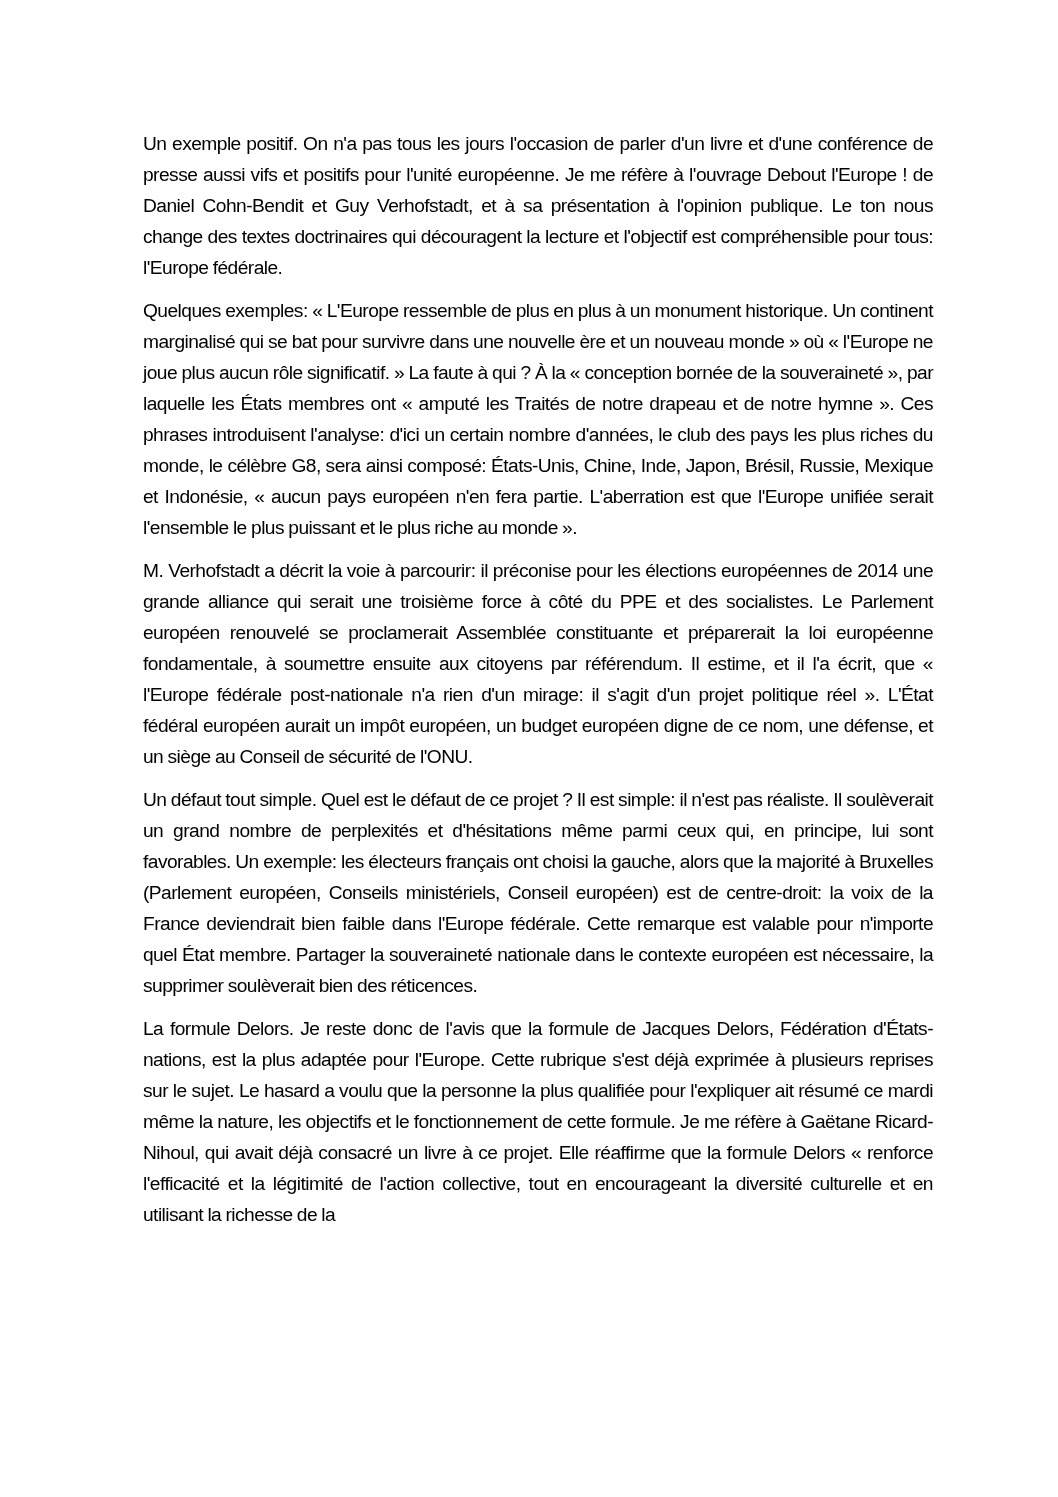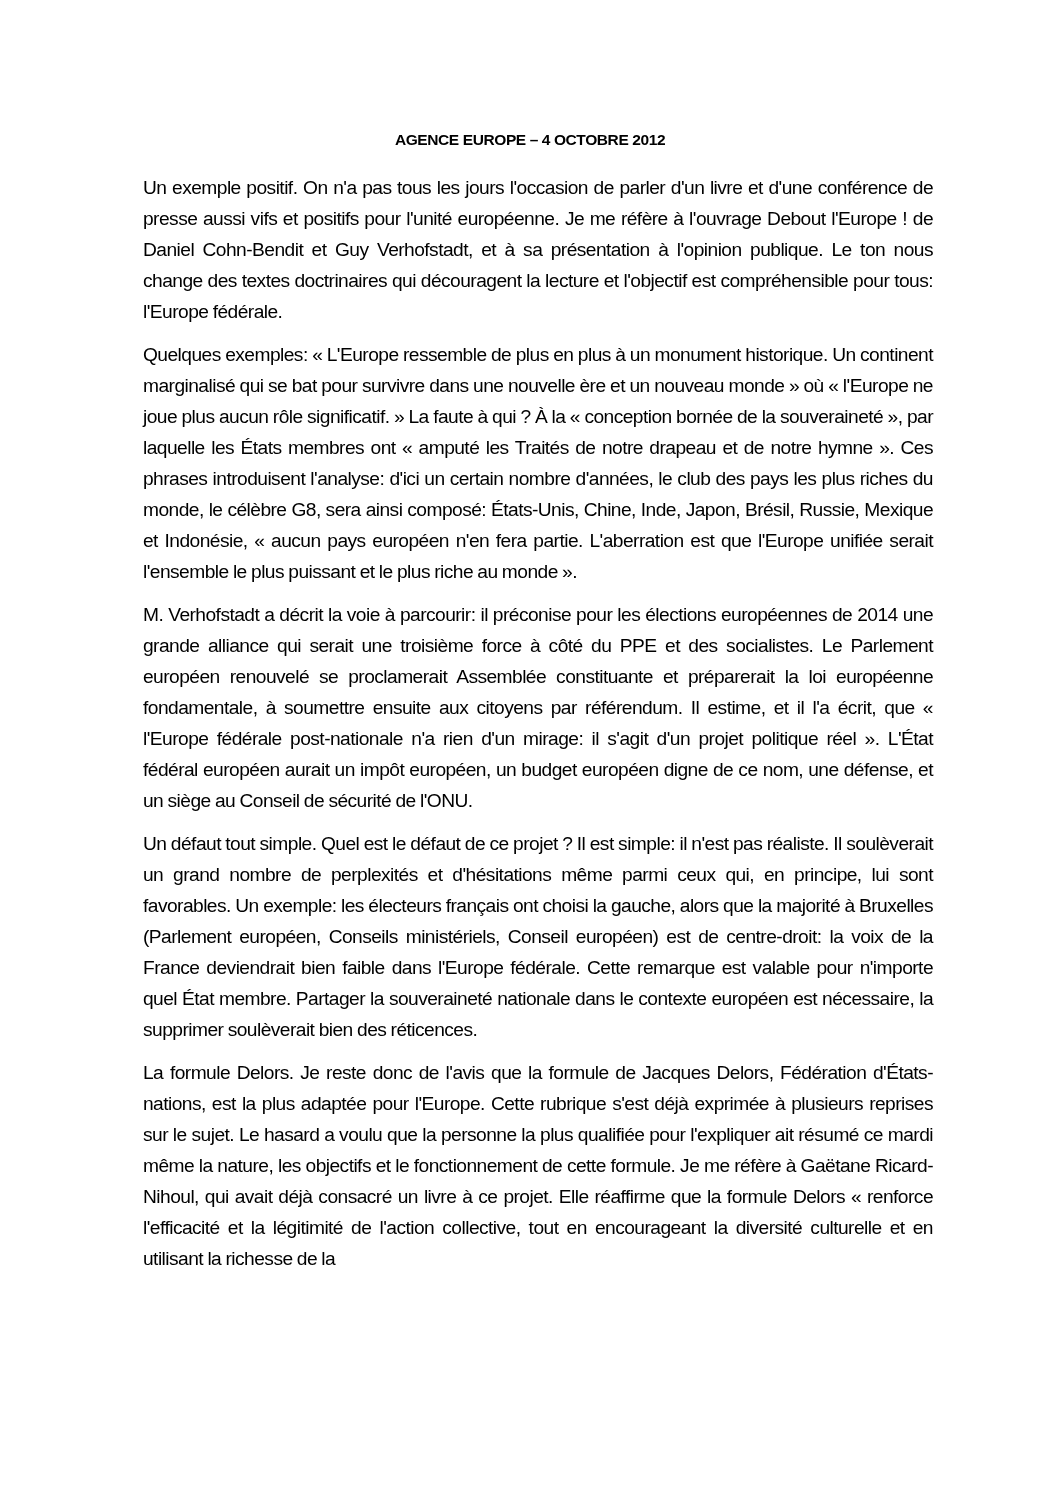--- a/index.html
+++ b/index.html
@@ -18,19 +18,18 @@
   }
   .para {
     text-align: justify; font-size: 19.2px; line-height: 31px;
     letter-spacing: -0.55px; word-spacing: -0.5px; margin: 0 0 12px 16px;
   }
 </style>
 </head>
 <body>
 
 <div class="page">
-  <div class="title">AGENCE EUROPE – 4 OCTOBRE 2012</div>
   <p class="para">Un exemple positif. On n'a pas tous les jours l'occasion de parler d'un livre et d'une conférence de presse aussi vifs et positifs pour l'unité européenne. Je me réfère à l'ouvrage Debout l'Europe ! de Daniel Cohn-Bendit et Guy Verhofstadt, et à sa présentation à l'opinion publique. Le ton nous change des textes doctrinaires qui découragent la lecture et l'objectif est compréhensible pour tous: l'Europe fédérale.</p>
   <p class="para">Quelques exemples: « L'Europe ressemble de plus en plus à un monument historique. Un continent marginalisé qui se bat pour survivre dans une nouvelle ère et un nouveau monde » où « l'Europe ne joue plus aucun rôle significatif. » La faute à qui ? À la « conception bornée de la souveraineté », par laquelle les États membres ont « amputé les Traités de notre drapeau et de notre hymne ». Ces phrases introduisent l'analyse: d'ici un certain nombre d'années, le club des pays les plus riches du monde, le célèbre G8, sera ainsi composé: États-Unis, Chine, Inde, Japon, Brésil, Russie, Mexique et Indonésie, « aucun pays européen n'en fera partie. L'aberration est que l'Europe unifiée serait l'ensemble le plus puissant et le plus riche au monde ».</p>
   <p class="para">M. Verhofstadt a décrit la voie à parcourir: il préconise pour les élections européennes de 2014 une grande alliance qui serait une troisième force à côté du PPE et des socialistes. Le Parlement européen renouvelé se proclamerait Assemblée constituante et préparerait la loi européenne fondamentale, à soumettre ensuite aux citoyens par référendum. Il estime, et il l'a écrit, que « l'Europe fédérale post-nationale n'a rien d'un mirage: il s'agit d'un projet politique réel ». L'État fédéral européen aurait un impôt européen, un budget européen digne de ce nom, une défense, et un siège au Conseil de sécurité de l'ONU.</p>
   <p class="para">Un défaut tout simple. Quel est le défaut de ce projet ? Il est simple: il n'est pas réaliste. Il soulèverait un grand nombre de perplexités et d'hésitations même parmi ceux qui, en principe, lui sont favorables. Un exemple: les électeurs français ont choisi la gauche, alors que la majorité à Bruxelles (Parlement européen, Conseils ministériels, Conseil européen) est de centre-droit: la voix de la France deviendrait bien faible dans l'Europe fédérale. Cette remarque est valable pour n'importe quel État membre. Partager la souveraineté nationale dans le contexte européen est nécessaire, la supprimer soulèverait bien des réticences.</p>
   <p class="para">La formule Delors. Je reste donc de l'avis que la formule de Jacques Delors, Fédération d'États-nations, est la plus adaptée pour l'Europe. Cette rubrique s'est déjà exprimée à plusieurs reprises sur le sujet. Le hasard a voulu que la personne la plus qualifiée pour l'expliquer ait résumé ce mardi même la nature, les objectifs et le fonctionnement de cette formule. Je me réfère à Gaëtane Ricard-Nihoul, qui avait déjà consacré un livre à ce projet. Elle réaffirme que la formule Delors « renforce l'efficacité et la légitimité de l'action collective, tout en encourageant la diversité culturelle et en utilisant la richesse de la</p>
 </div>
 
 </body></html>

